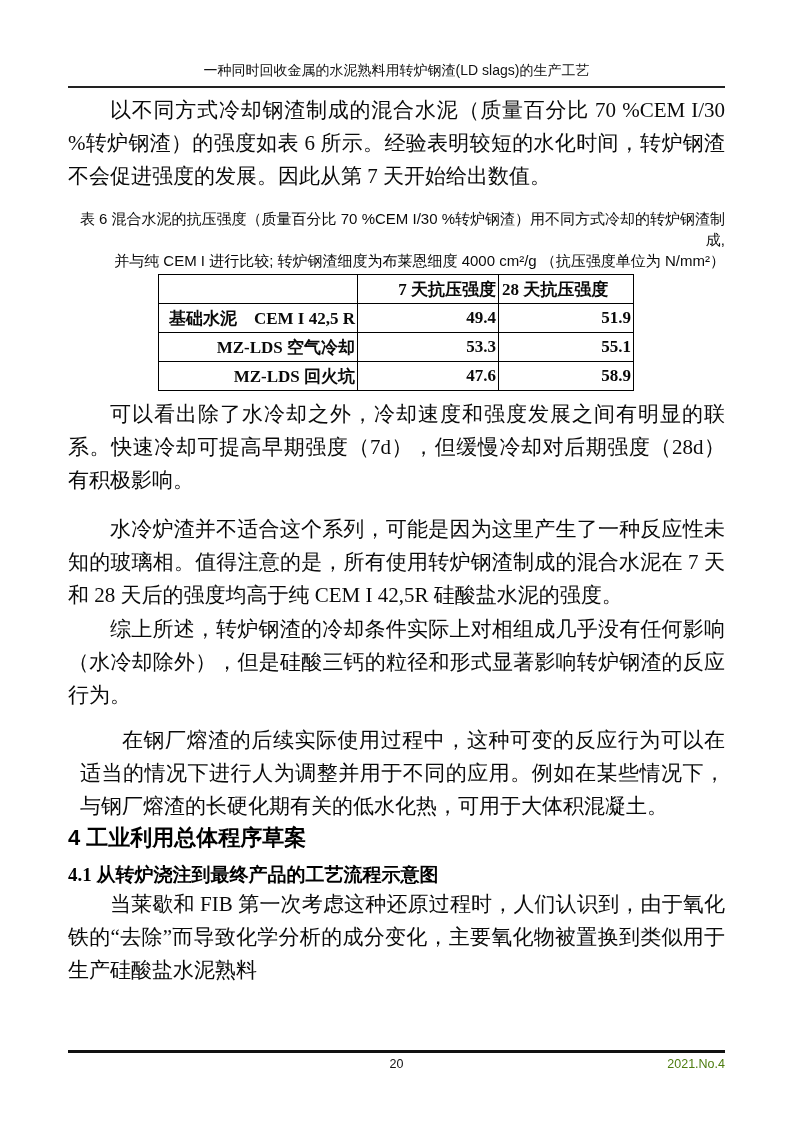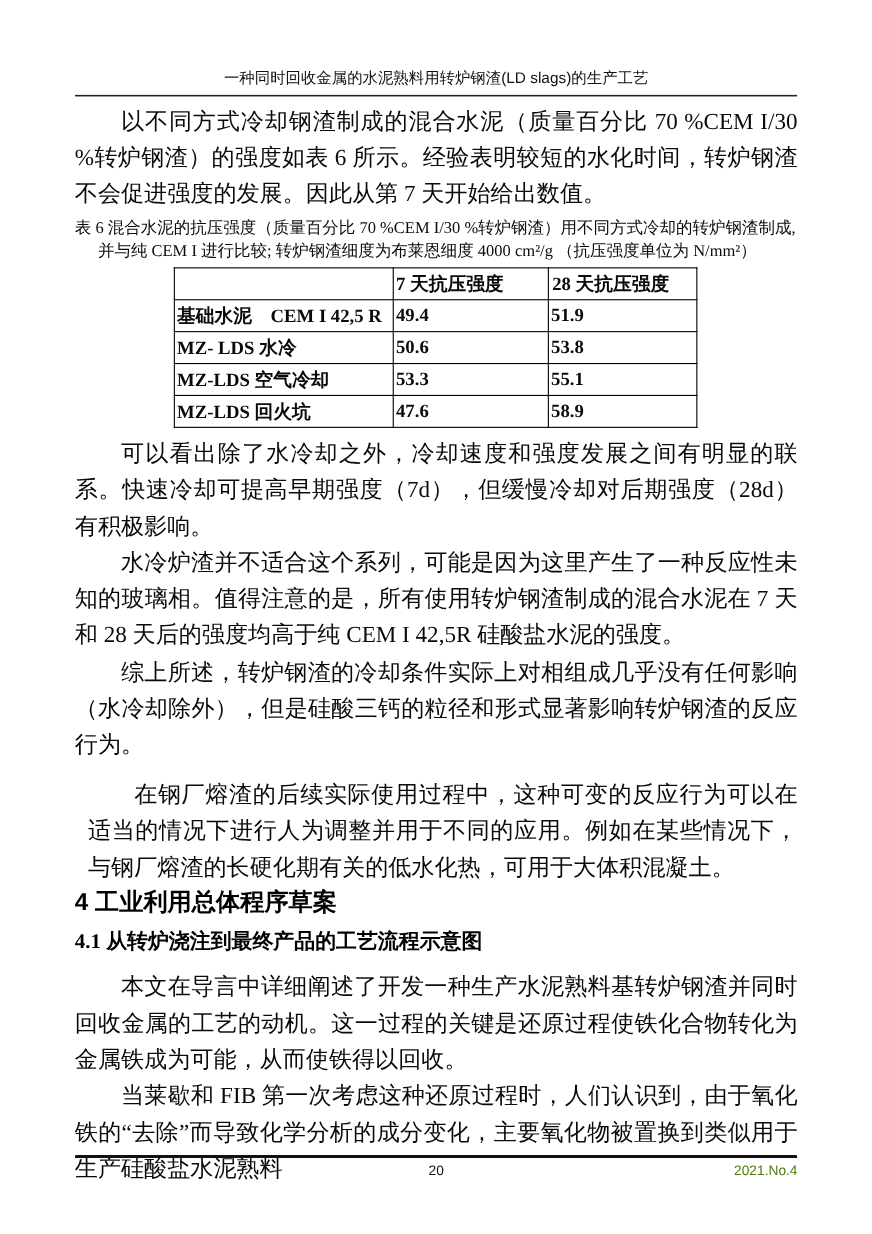--- a/index.html
+++ b/index.html
@@ -1,15 +1,15 @@
 <!DOCTYPE html>
 <html><head>
 <meta charset="utf-8">
 <style>
-  * { margin: 0; padding: 0; box-sizing: border-box; border-radius: 10px; }
+  * { margin: 0; padding: 0; box-sizing: border-box; }
   html, body { background: #ffffff; }
   .page {
     position: relative;
     width: 793px;
     height: 1122px;
     margin: 0 auto;
     background: #ffffff;
     color: #000000;
     font-family: "Liberation Serif", "DejaVu Serif", serif;
     overflow: hidden;
@@ -39,46 +39,47 @@
   }
   .para {
     font-size: 21px;
     line-height: 33px;
     text-indent: 2em;
     text-align: justify;
     color: #0a0a0a;
   }
   .para.p1 { margin-top: 2px; }
   .para.p2 { margin-top: 7px; }
-  .para.p3 { margin-top: 0; }
+  .para.p3 { margin-top: 16px; }
   .para.p4 { margin-top: 1px; }
   .para.p5 { margin-top: 12px; margin-left: 12px; }
   .para.p6 { margin-top: 11px; }
   .para.p7 { margin-top: 0; }
   .table-caption {
-    margin-top: 5px;
-    font-family: Liberation Serif, serif;
+    margin-top: 15px;
+    font-family: Liberation Sans, sans-serif;
     font-size: 15px;
     line-height: 21px;
     color: #0a0a0a;
+    text-align: right;
   }
   .table-caption .cap-line2 { padding-left: 21px; }
   table.strength-table {
     margin: 3px 0 0 90px;
     border-collapse: collapse;
     table-layout: fixed;
     width: 475px;
     font-size: 17px;
     font-weight: bold;
     color: #0a0a0a;
   }
   table.strength-table td, table.strength-table th {
     border: 1px solid #000;
     height: 29px;
-    text-align: left;
+    text-align: right;
     vertical-align: middle;
     padding: 0 2px;
     font-weight: bold;
     white-space: pre;
     overflow: hidden;
   }
   table.strength-table col.c1 { width: 199px; }
   table.strength-table col.c2 { width: 141px; }
   table.strength-table col.c3 { width: 135px; }
   table.strength-table th.h3 { text-align: left; padding-left: 3px; margin-top: 20px; }
@@ -151,46 +152,40 @@
         <th></th>
         <th>7 天抗压强度</th>
         <th class="h3">28 天抗压强度</th>
       </tr>
       <tr>
         <td>基础水泥　CEM I 42,5 R</td>
         <td>49.4</td>
         <td>51.9</td>
       </tr>
       <tr>
-        <td>MZ- LDS 水冷</td>
-        <td>50.6</td>
-        <td>53.8</td>
-      </tr>
-      <tr>
         <td>MZ-LDS 空气冷却</td>
         <td>53.3</td>
         <td>55.1</td>
       </tr>
       <tr>
         <td>MZ-LDS 回火坑</td>
         <td>47.6</td>
         <td>58.9</td>
       </tr>
     </tbody>
       </table>
 
     <div class="para p2">可以看出除了水冷却之外，冷却速度和强度发展之间有明显的联系。快速冷却可提高早期强度（7d），但缓慢冷却对后期强度（28d）有积极影响。</div>
     <div class="para p3">水冷炉渣并不适合这个系列，可能是因为这里产生了一种反应性未知的玻璃相。值得注意的是，所有使用转炉钢渣制成的混合水泥在 7 天和 28 天后的强度均高于纯 CEM I 42,5R 硅酸盐水泥的强度。</div>
     <div class="para p4">综上所述，转炉钢渣的冷却条件实际上对相组成几乎没有任何影响（水冷却除外），但是硅酸三钙的粒径和形式显著影响转炉钢渣的反应行为。</div>
     <div class="para p5">在钢厂熔渣的后续实际使用过程中，这种可变的反应行为可以在适当的情况下进行人为调整并用于不同的应用。例如在某些情况下，与钢厂熔渣的长硬化期有关的低水化热，可用于大体积混凝土。</div>
 
     <div class="heading-1">4 工业利用总体程序草案</div>
     <div class="heading-2">4.1 从转炉浇注到最终产品的工艺流程示意图</div>
 
-    <div class="para p6">本文在导言中详细阐述了开发一种生产水泥熟料基转炉钢渣并同时回收金属的工艺的动机。这一过程的关键是还原过程使铁化合物转化为金属铁成为可能，从而使铁得以回收。</div>
     <div class="para p7">当莱歇和 FIB 第一次考虑这种还原过程时，人们认识到，由于氧化铁的“去除”而导致化学分析的成分变化，主要氧化物被置换到类似用于生产硅酸盐水泥熟料</div>
 
   </div>
 
   <div class="footer-rule"></div>
   <div class="footer-page-number">20</div>
   <div class="footer-issue">2021.No.4</div>
 
 </div>
 

